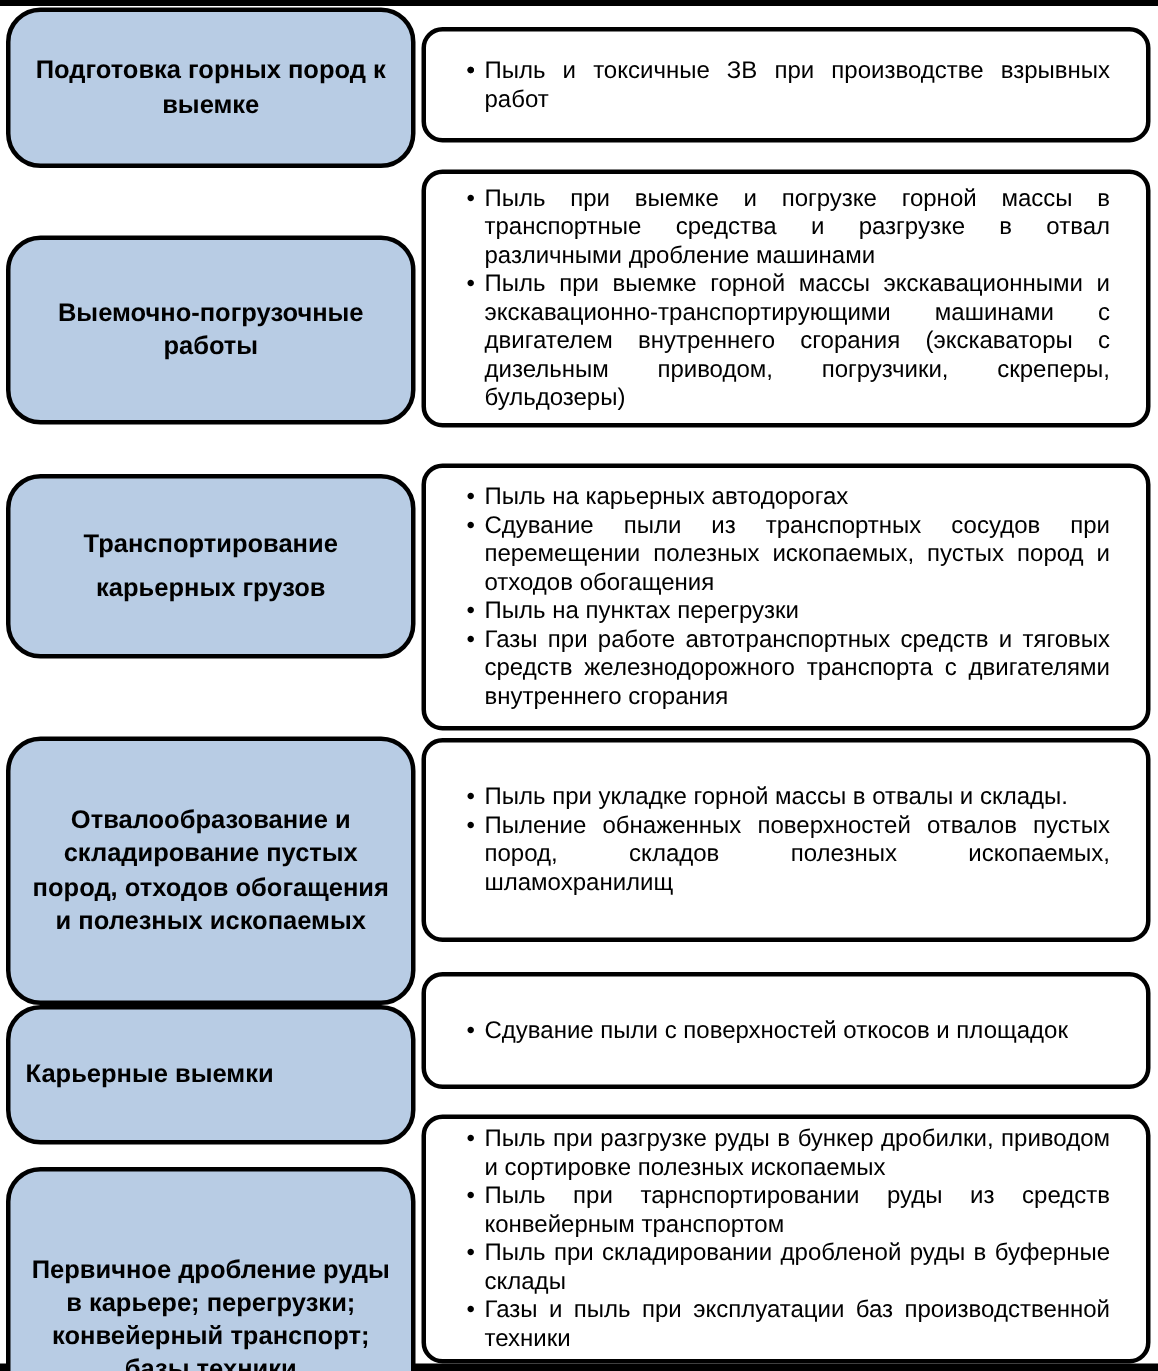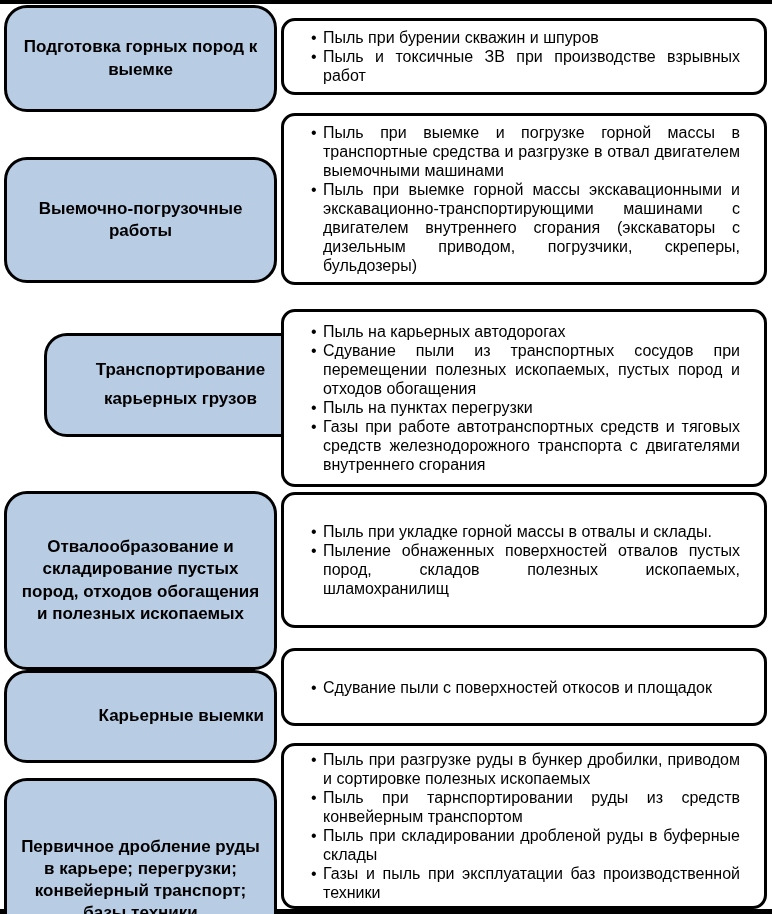--- a/index.html
+++ b/index.html
@@ -23,21 +23,21 @@
   .stage-box {
     position: absolute;
     left: 4px;
     width: 273px;
     box-sizing: border-box;
     background: var(--stage-fill, #b8cce4);
     border: 3.5px solid var(--border-col, #000000);
     border-radius: 23px;
     display: flex;
     align-items: center;
-    justify-content: flex-end;
+    justify-content: flex-start;
     text-align: center;
     padding: 6px 10px;
   }
   .stage-label {
     font-size: 17px;
     font-weight: bold;
     color: #000000;
     line-height: 1.3;
   }
   .stage-label.loose { line-height: 1.7; }
@@ -80,36 +80,36 @@
 <div class="canvas">
 
   <div class="edge top"></div>
   <div class="edge bottom"></div>
 
   <div class="stage-box" style="top:5px;height:107px;">
     <span class="stage-label">Подготовка горных пород к выемке</span>
   </div>
   <div class="sources-box" style="top:18px;height:77px;">
     <ul class="bullets">
-      <li><span class="b">•</span><span>Пыль при бурении скважин и шпуров</span></li>
+      <li><span class="b">•</span></li>
       <li><span class="b">•</span><span>Пыль и токсичные ЗВ при производстве взрывных работ</span></li>
     </ul>
   </div>
 
   <div class="stage-box" style="top:157px;height:126px;">
     <span class="stage-label">Выемочно-погрузочные работы</span>
   </div>
   <div class="sources-box" style="top:113px;height:172px;">
     <ul class="bullets">
-      <li><span class="b">•</span><span>Пыль при выемке и погрузке горной массы в транспортные средства и разгрузке в отвал двигателем выемочными машинами</span></li>
+      <li><span class="b">•</span><span>Пыль при выемке и погрузке горной массы в транспортные средства и разгрузке в отвал различными дробление машинами</span></li>
       <li><span class="b">•</span><span>Пыль при выемке горной массы экскавационными и экскавационно-транспортирующими машинами с двигателем внутреннего сгорания (экскаваторы с дизельным приводом, погрузчики, скреперы, бульдозеры)</span></li>
     </ul>
   </div>
 
-  <div class="stage-box" style="top:333px;height:104px;margin-left:40px;">
+  <div class="stage-box" style="top:316px;height:123px;">
     <span class="stage-label loose">Транспортирование карьерных грузов</span>
   </div>
   <div class="sources-box" style="top:309px;height:178px;">
     <ul class="bullets">
       <li><span class="b">•</span><span>Пыль на карьерных автодорогах</span></li>
       <li><span class="b">•</span><span>Сдувание пыли из транспортных сосудов при перемещении полезных ископаемых, пустых пород и отходов обогащения</span></li>
       <li><span class="b">•</span><span>Пыль на пунктах перегрузки</span></li>
       <li><span class="b">•</span><span>Газы при работе автотранспортных средств и тяговых средств железнодорожного транспорта с двигателями внутреннего сгорания</span></li>
     </ul>
   </div>

